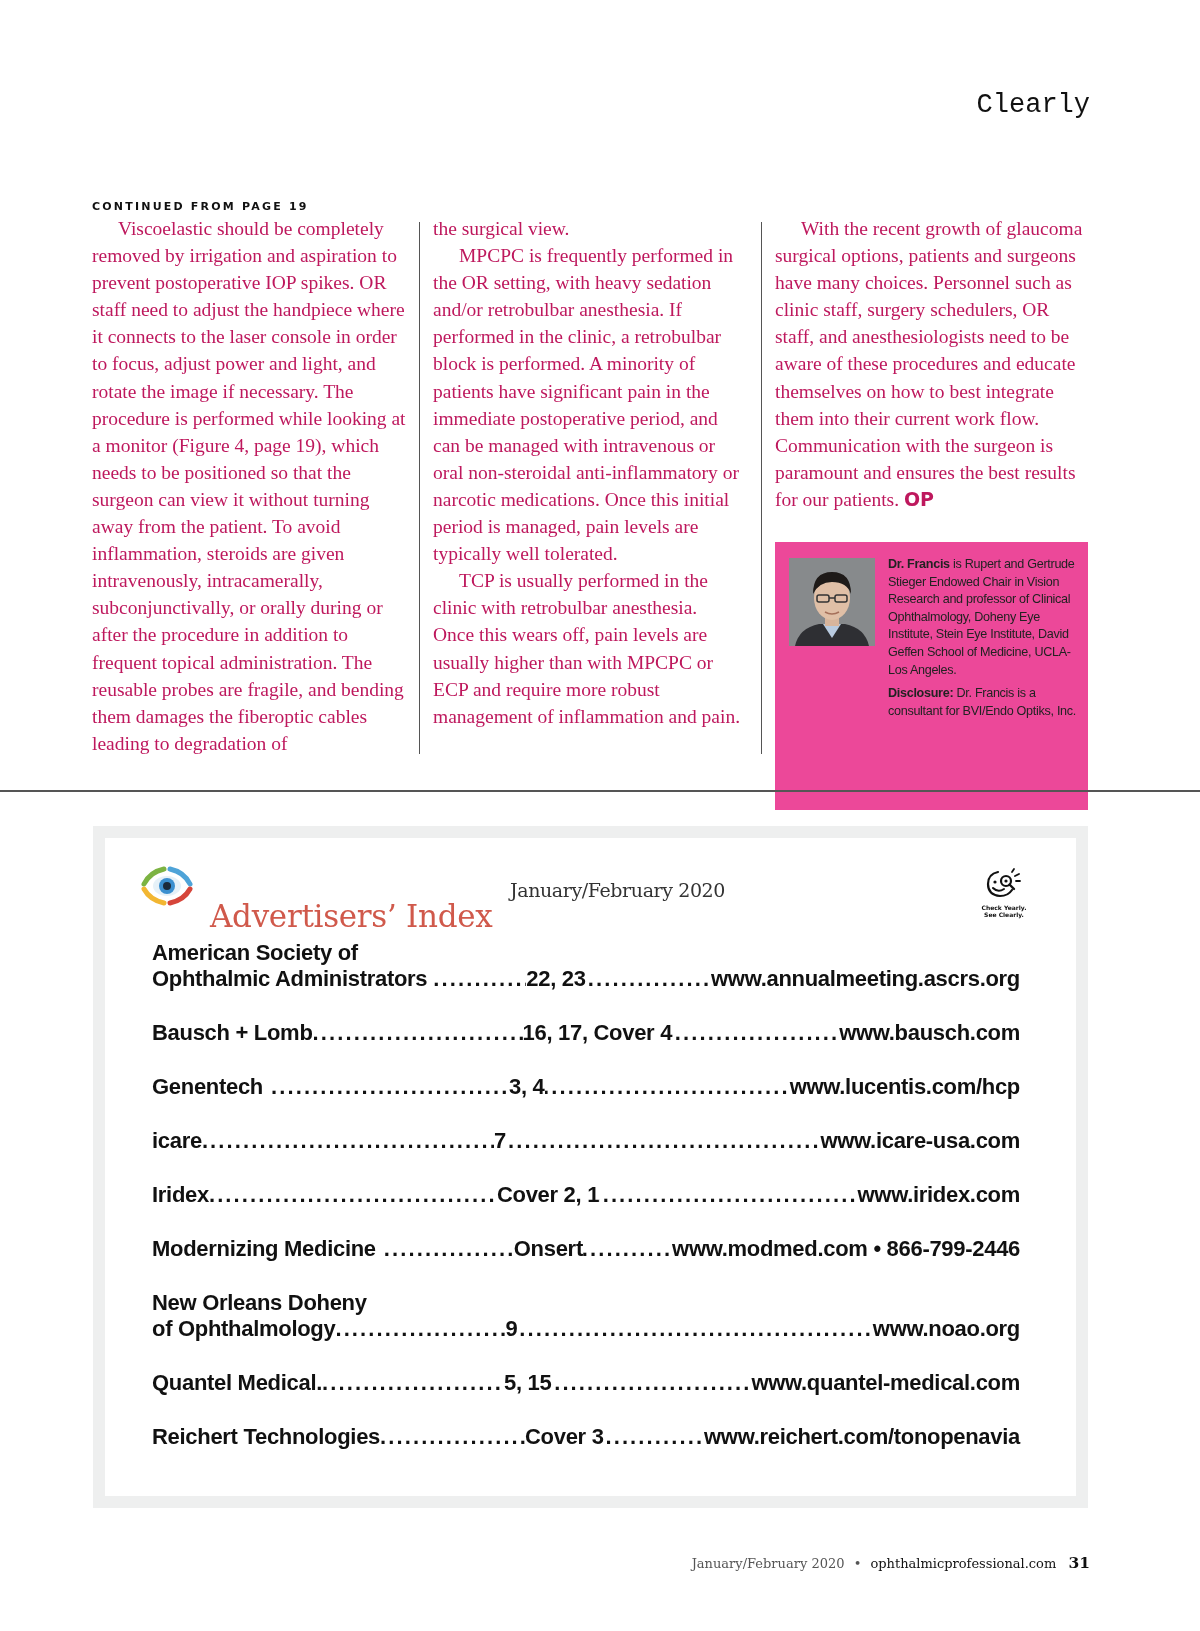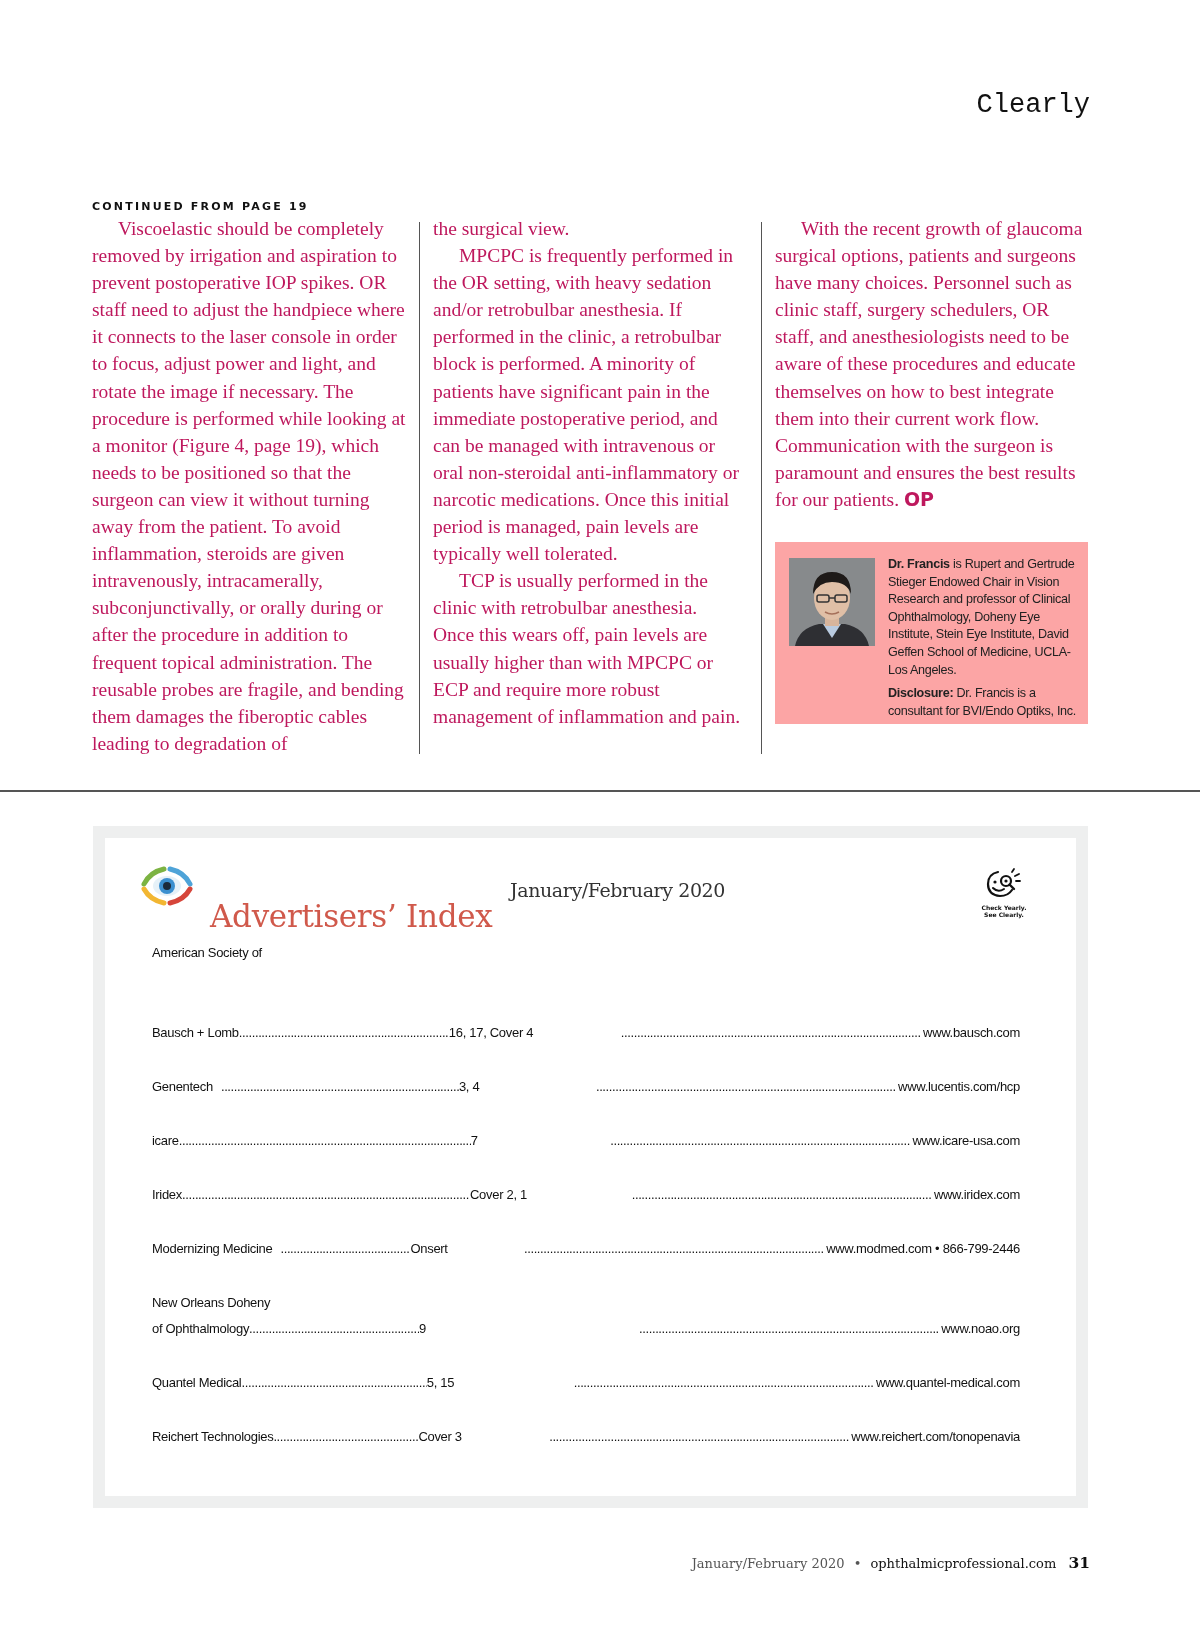--- a/index.html
+++ b/index.html
@@ -20,21 +20,21 @@
   }
   .col p { margin: 0; text-indent: 26px; }
   .col p.noindent { text-indent: 0; }
   .col1 { left: 92px; width: 318px; }
   .col2 { left: 433px; width: 310px; }
   .col3 { left: 775px; width: 312px; }
   .vrule { position: absolute; width: 1px; background: #555; }
   .endmark { font-family: "DejaVu Sans", sans-serif; font-weight: bold; font-size: 19px; text-indent: 0; }
 
   .bio {
-    position: absolute; left: 775px; top: 542px; width: 313px; height: 182px; background: #fca5a5;
+    position: absolute; left: 775px; top: 542px; width: 313px; height: 268px; background: #ec4899;
   }
   .bio-photo {
     position: absolute; left: 14px; top: 16px; width: 86px; height: 88px;
     background: linear-gradient(180deg, #8f9193 0%, #7e8082 100%); overflow: hidden;
   }
   .bio-text {
     position: absolute; left: 113px; top: 14px; width: 190px;
     font-family: "Liberation Sans", "DejaVu Sans", sans-serif; font-size: 12.6px; line-height: 17.6px; color: #222;
     letter-spacing: -0.3px;
   }
@@ -55,21 +55,21 @@
     font-family: "DejaVu Serif", "Liberation Serif", serif; font-size: 19px; color: #333; letter-spacing: -0.4px;
   }
   .adv-badge { position: absolute; left: 976px; top: 866px; width: 56px; height: 58px; text-align: center; }
   .adv-badge-text {
     font-family: "DejaVu Sans", sans-serif; font-weight: bold; font-size: 6px; line-height: 7px; color: #111; display: block;
   }
 
   .adv-list { position: absolute; left: 152px; top: 940px; width: 868px; }
   .adv-row {
     position: absolute; left: 0; width: 868px;
-    font-family: "Liberation Sans", "DejaVu Sans", sans-serif; font-weight: normal; font-size: 13px; color: #111;
+    font-family: "Liberation Sans", "DejaVu Sans", sans-serif; font-weight: bold; font-size: 22px; color: #111;
     letter-spacing: -0.3px;
   }
   .adv-row .pre { display: block; height: 26px; line-height: 26px; }
   .adv-line { display: flex; align-items: baseline; height: 26px; line-height: 26px; white-space: nowrap; }
   .adv-line .name { flex: 0 0 auto; }
   .adv-line .dots1 { flex: 0 0 auto; overflow: hidden; }
   .adv-line .pages { flex: 0 0 auto; }
   .adv-line .dots2 { flex: 1 1 auto; overflow: hidden; text-align: right; direction: rtl; padding: 0 4px; }
   .adv-line .url { flex: 0 0 auto; }
   .leader::before { content: ". . . . . . . . . . . . . . . . . . . . . . . . . . . . . . . . . . . . . . . . . . . . . . . . . . . . . . . . . . . . . . . . . . . . . . . . . . . . . . . . . . . . . . . . . . . . ."; letter-spacing: -2px; }
@@ -156,20 +156,27 @@
     <line x1="31" y1="10" x2="35" y2="8" stroke="#111" stroke-width="1.8" stroke-linecap="round"></line>
     <line x1="32" y1="15" x2="36" y2="15" stroke="#111" stroke-width="1.8" stroke-linecap="round"></line>
   </svg>
   <span class="adv-badge-text">Check Yearly.</span>
   <span class="adv-badge-text">See Clearly.</span>
 </div>
 
 <div class="adv-list">
   <div class="adv-row" style="top:0px;">
     <span class="pre">American Society of</span>
+    <div class="adv-line">
+      <span class="name">Ophthalmic Administrators</span>
+      <span class="dots1 leader" style="width:93px; margin-left:6px;"></span>
+      <span class="pages">22, 23</span>
+      <span class="dots2 leader"></span>
+      <span class="url">www.annualmeeting.ascrs.org</span>
+    </div>
   </div>
 
   <div class="adv-row" style="top:80px;">
     <div class="adv-line">
       <span class="name">Bausch + Lomb</span>
       <span class="dots1 leader" style="width:210px;"></span>
       <span class="pages">16, 17, Cover 4</span>
       <span class="dots2 leader"></span>
       <span class="url">www.bausch.com</span>
     </div>

